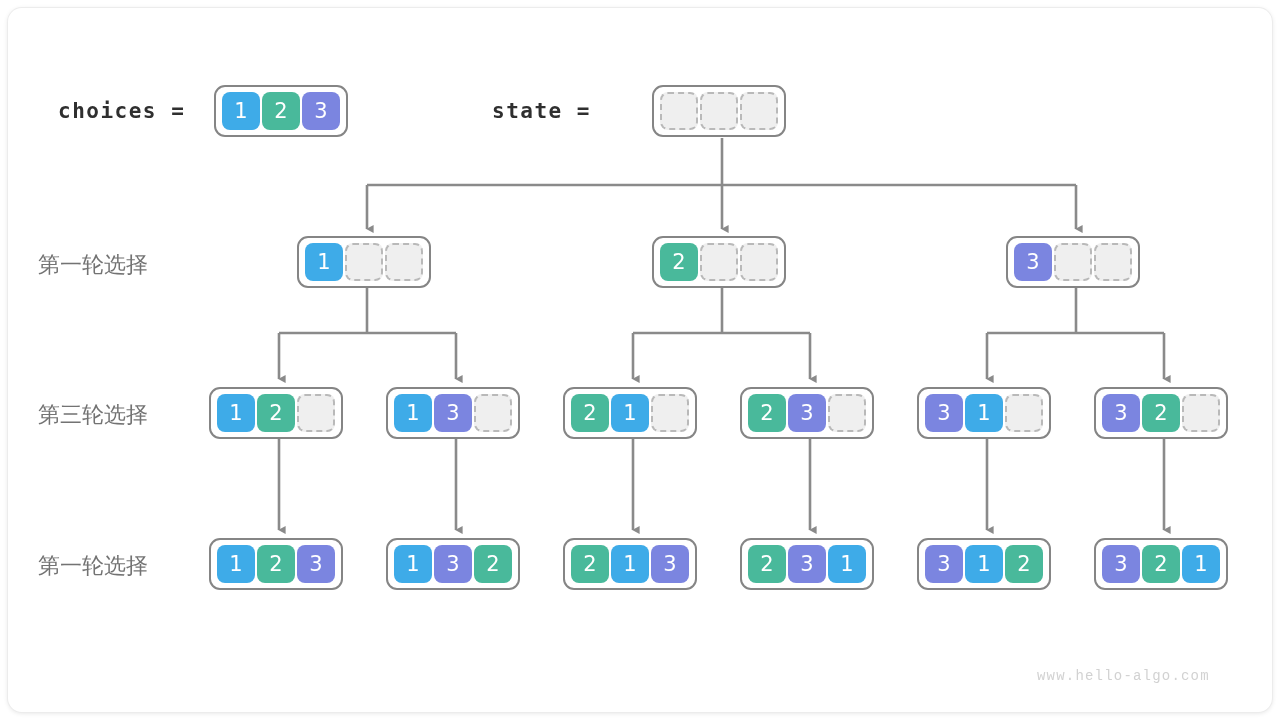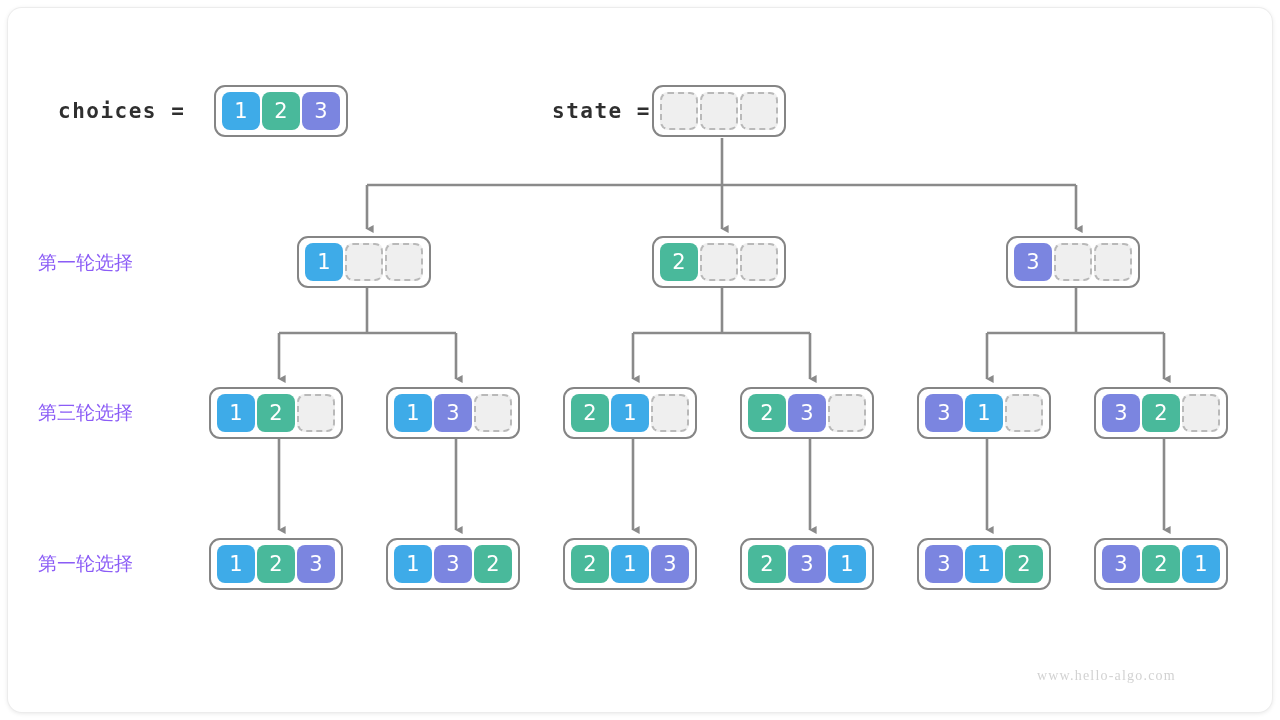--- a/index.html
+++ b/index.html
@@ -45,27 +45,27 @@
     font-family: "DejaVu Sans Mono", monospace;
     font-size: 21px;
     font-weight: bold;
     color: #2f2f2f;
     letter-spacing: 1.5px;
     white-space: nowrap;
   }
   .row-label {
     position: absolute;
     font-family: "DejaVu Sans", sans-serif;
-    font-size: 19px;
-    color: #8b5cf6;
+    font-size: 22px;
+    color: #737373;
     white-space: nowrap;
   }
   .watermark {
     position: absolute;
-    font-family: Liberation Serif, serif;
+    font-family: Liberation Mono, monospace;
     font-size: 14px;
     color: #d2d2d2;
     letter-spacing: 1.2px;
     white-space: nowrap;
   }
 
   
   .array {
     position: absolute;
     display: flex;
@@ -137,21 +137,21 @@
       <path d="M279,439 L279,530" marker-end="url(#arrow)"></path>
       <path d="M456,439 L456,530" marker-end="url(#arrow)"></path>
       <path d="M633,439 L633,530" marker-end="url(#arrow)"></path>
       <path d="M810,439 L810,530" marker-end="url(#arrow)"></path>
       <path d="M987,439 L987,530" marker-end="url(#arrow)"></path>
       <path d="M1164,439 L1164,530" marker-end="url(#arrow)"></path>
     </g>
   </svg>
 
   <div class="mono-label" style="left:58px; top:99px;">choices  =</div>
-  <div class="mono-label" style="left:552px; top:99px;">state  =</div>
+  <div class="mono-label" style="left:492px; top:99px;">state  =</div>
 
   <div class="array" id="arr-choices" style="left:214px; top:85px;">
       <div class="cell v1">1</div>
       <div class="cell v2">2</div>
       <div class="cell v3">3</div>
     </div>
   <div class="array" id="arr-state" style="left:652px; top:85px;">
       <div class="cell empty"></div>
       <div class="cell empty"></div>
       <div class="cell empty"></div>

